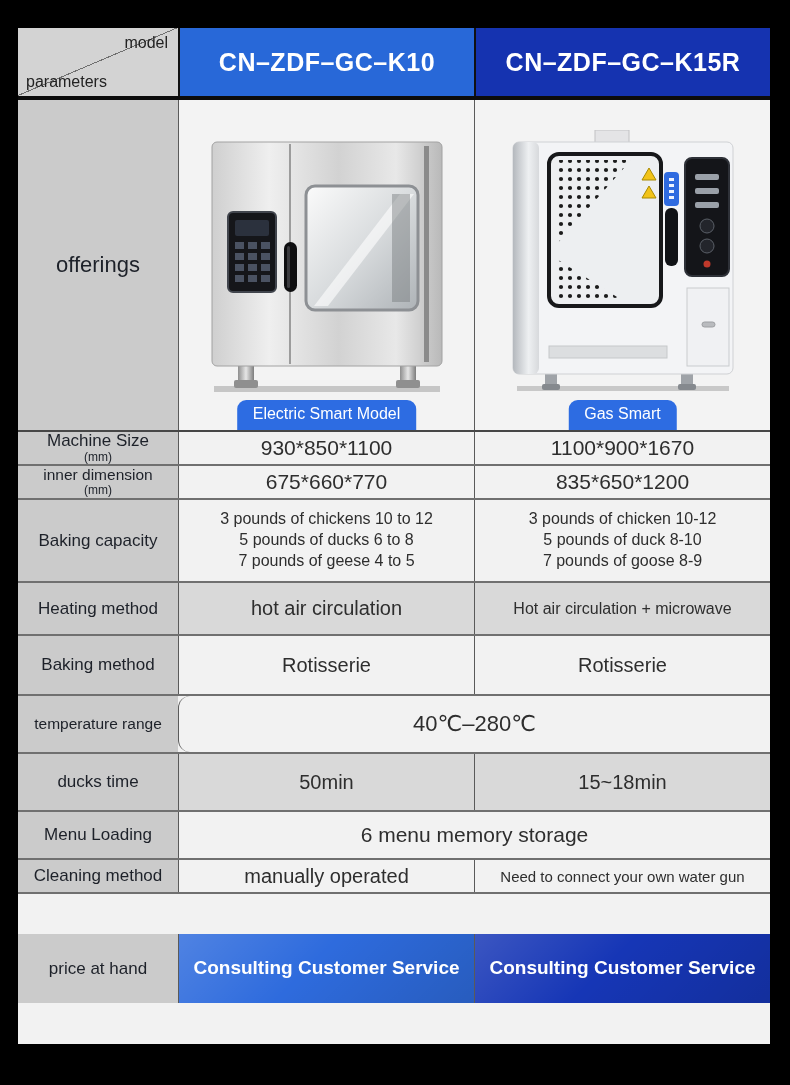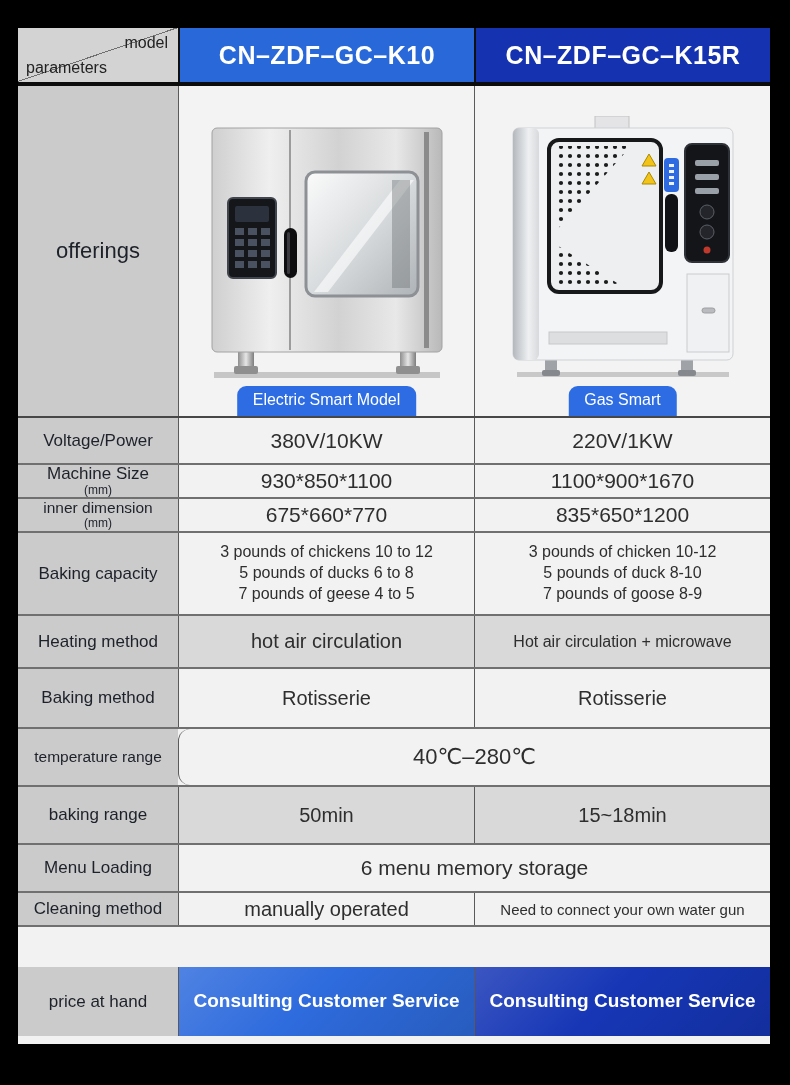--- a/index.html
+++ b/index.html
@@ -14,21 +14,21 @@
     display:flex;flex-direction:column;background:#f2f2f2;
   }
   .row{display:flex;box-sizing:border-box;flex:0 0 auto;}
   .cell{box-sizing:border-box;display:flex;align-items:center;justify-content:center;text-align:center;}
   .lab{width:160px;background:var(--label-bg,#cbcbcb);flex-direction:column;color:#1d2129;line-height:1.12;}
   .c{width:296px;border-left:1px solid #5a5a5a;background:var(--light-bg,#f2f2f2);color:#2e2e2e;}
   .c.span2{width:592px;}
   .shade .c{background:var(--shaded-bg,#d9d9d9);}
 
   
-  .h-hdr{height:58px;border-bottom:4px solid #0c0c0c;}
+  .h-hdr{height:72px;border-bottom:4px solid #0c0c0c;}
   .h-off{height:332px;border-bottom:2px solid #474747;}
   .h47{height:47px;} .h50{height:34px;} .h83{height:83px;} .h53{height:53px;}
   .h60{height:60px;} .h58{height:58px;} .h48{height:48px;} .h69{height:69px;}
   .spec{border-bottom:2px solid #707070;}
   .row:last-child{border-bottom:none;margin-top:40px;}
 
   
   .corner{width:160px;background:#d3d3d3;position:relative;
     background-image:linear-gradient(to bottom right,rgba(0,0,0,0) calc(50% - 1px),#6f6f6f calc(50% - 1px),#6f6f6f 50%,rgba(0,0,0,0) 50%);}
   .corner .model-lbl{position:absolute;top:6px;right:10px;font-size:16px;color:#222;}
@@ -179,27 +179,20 @@
         <circle cx="204" cy="96" r="7" fill="#23252b" stroke="#5a5f67"></circle>
         <circle cx="204" cy="116" r="7" fill="#23252b" stroke="#5a5f67"></circle>
         <circle cx="204" cy="134" r="3.5" fill="#c0392b"></circle>
         <rect x="184" y="158" width="42" height="78" fill="#f0f1f3" stroke="#c9cbce"></rect>
         <rect x="199" y="192" width="13" height="5" rx="2.5" fill="#b9bbbe" stroke="#9d9fa2"></rect>
       </svg>
       <div class="badge">Gas Smart</div>
     </div>
   </div>
 
-  <div class="row spec h47">
-    <div class="cell lab">
-        <span class="lab-main">Voltage/Power</span>
-      </div>
-    <div class="cell c vbig">380V/10KW</div>
-    <div class="cell c vbig">220V/1KW</div>
-  </div>
 
   <div class="row spec h50">
     <div class="cell lab">
       <span class="lab-main">Machine Size</span>
       <span class="lab-sub">(mm)</span>
     </div>
     <div class="cell c vbig">930*850*1100</div>
     <div class="cell c vbig">1100*900*1670</div>
   </div>
 
@@ -242,21 +235,21 @@
 
   <div class="row spec h58">
     <div class="cell lab lab-sm">
         <span class="lab-main">temperature range</span>
       </div>
     <div class="cell c span2 vtemp">40℃–280℃</div>
   </div>
 
   <div class="row spec h58 shade">
     <div class="cell lab">
-        <span class="lab-main">baking range</span>
+        <span class="lab-main">ducks time</span>
       </div>
     <div class="cell c vmed">50min</div>
     <div class="cell c vmed">15~18min</div>
   </div>
 
   <div class="row spec h48">
     <div class="cell lab">
         <span class="lab-main">Menu Loading</span>
       </div>
     <div class="cell c span2 vbig">6 menu memory storage</div>

